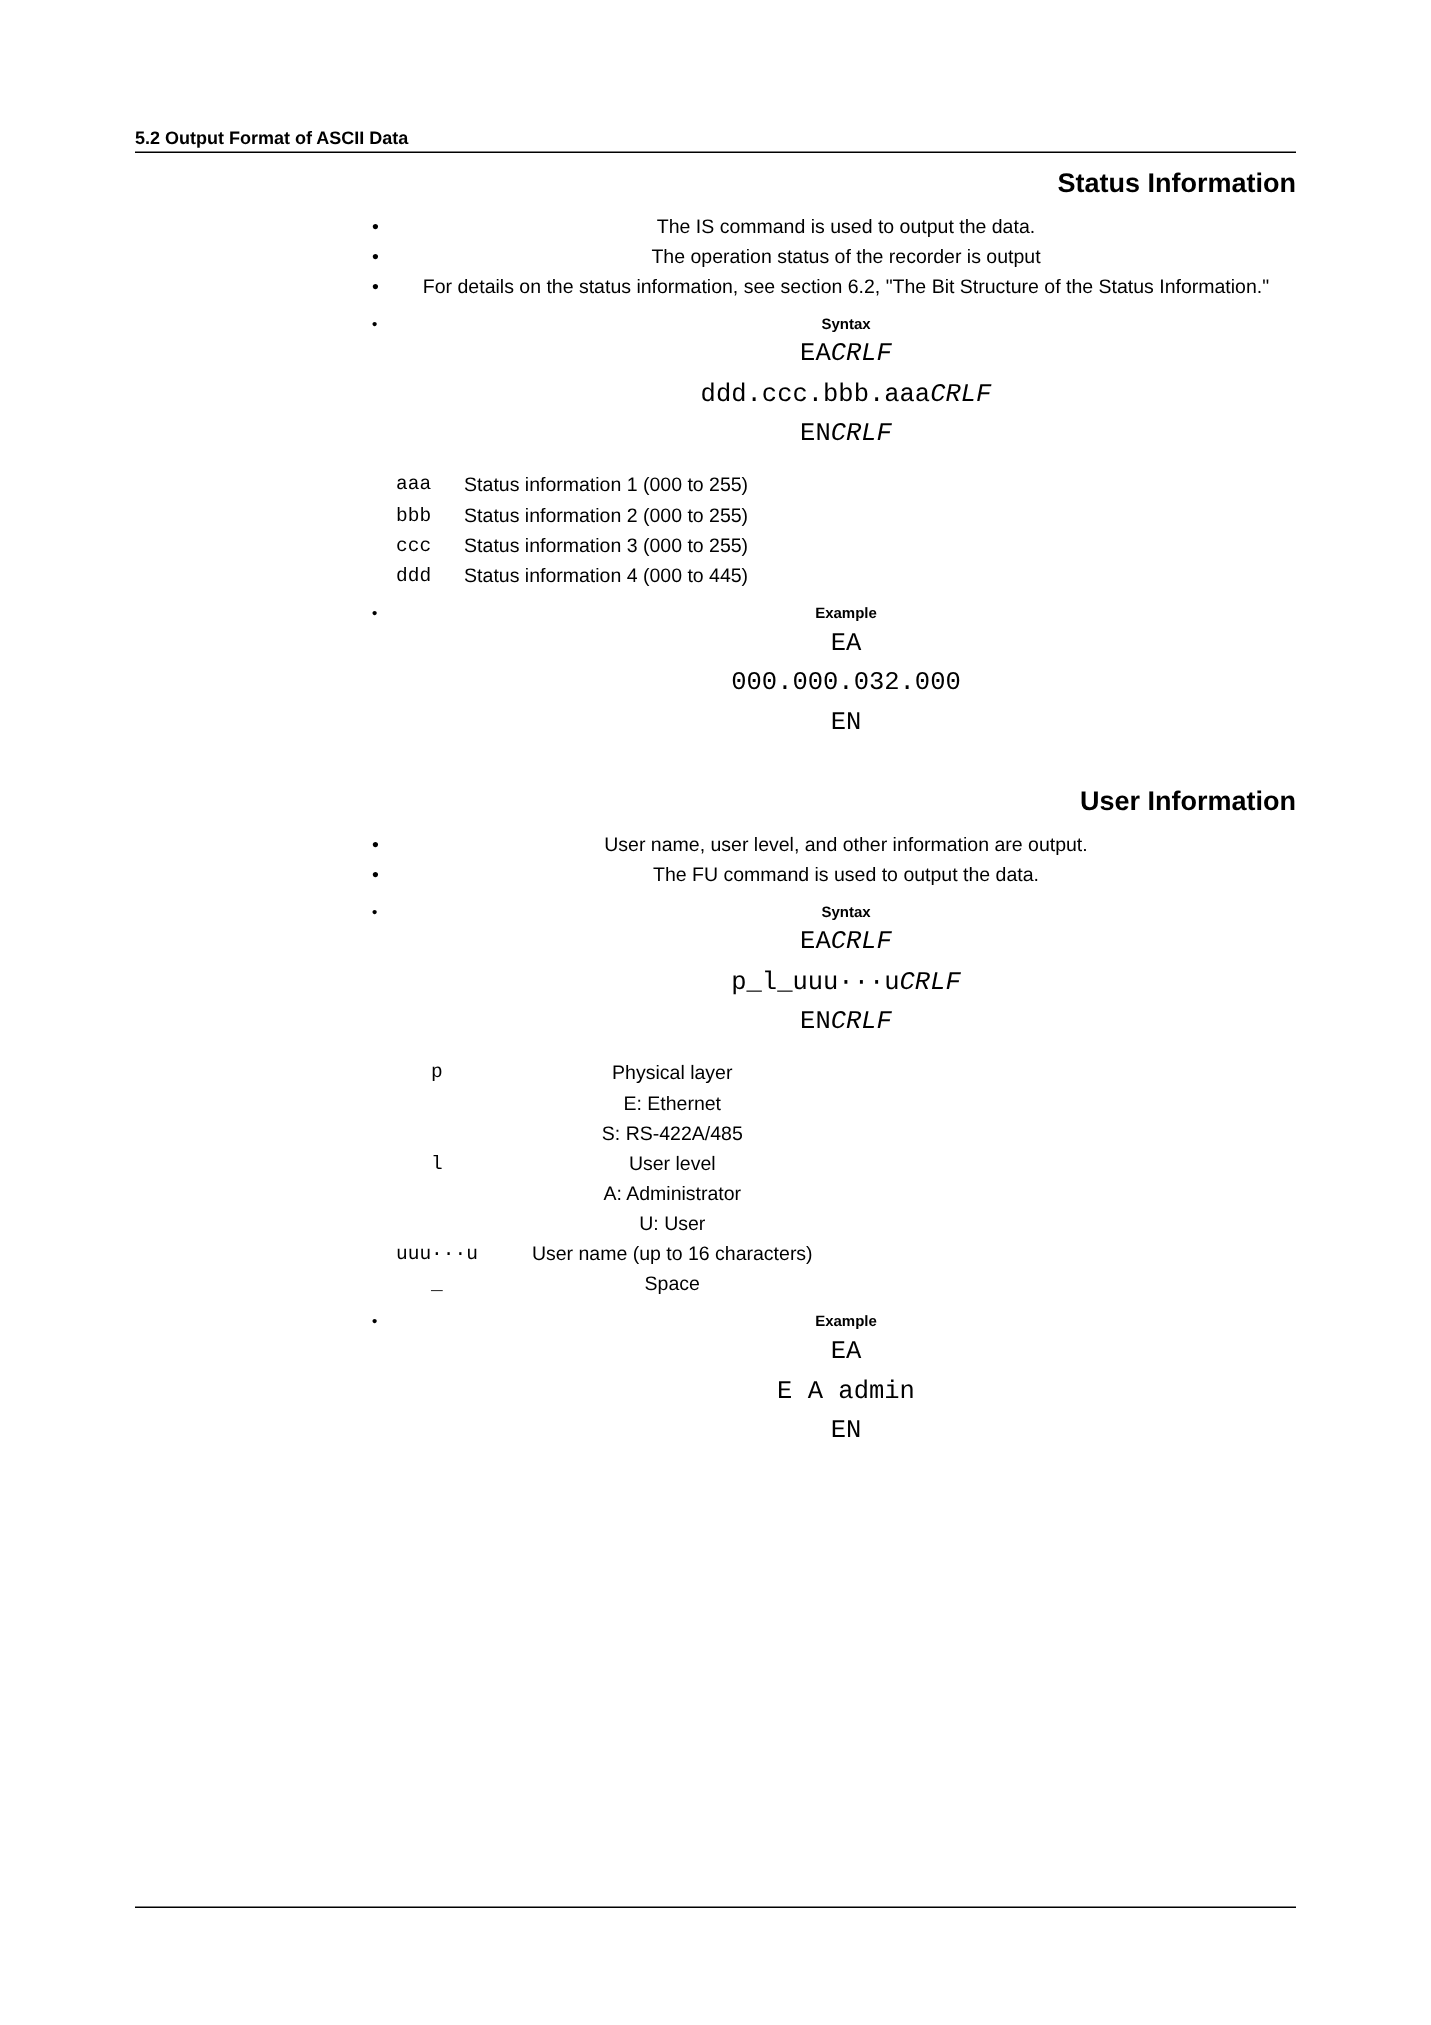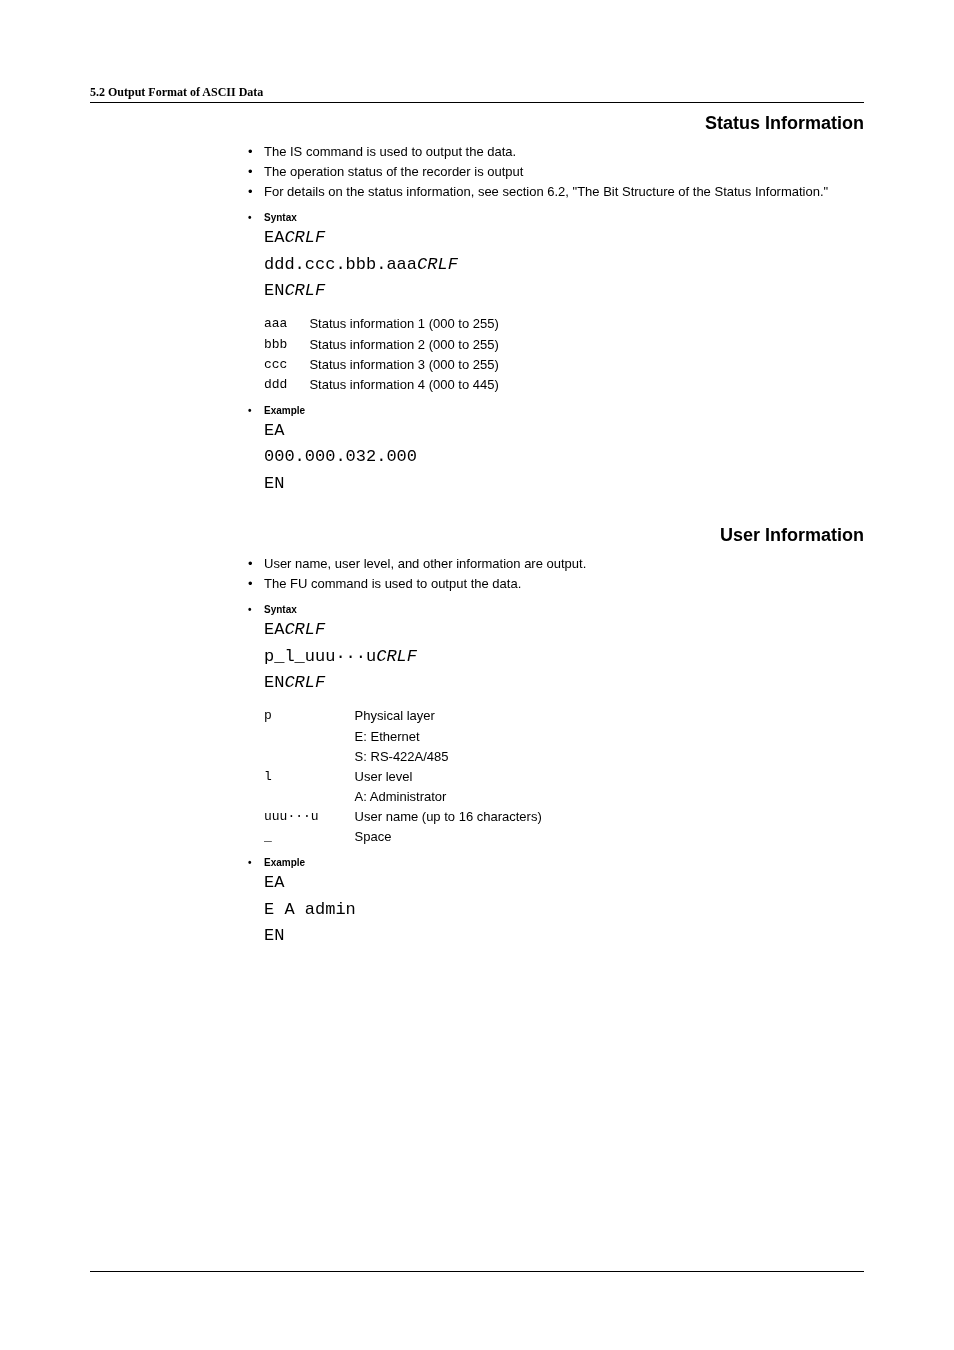--- a/index.html
+++ b/index.html
@@ -16,36 +16,36 @@
     position: relative;
     padding: 0;
   }
   .content-area {
     padding: 85px 90px 0 90px;
   }
   .section-title {
     font-size: 12px;
     font-weight: bold;
     margin-bottom: 2px;
-    font-family: Liberation Serif, serif;
   }
   .title-rule {
     border: none;
     border-top: 1px solid #000;
     margin-bottom: 10px;
   }
   .h2 {
     font-size: 18px;
     font-weight: bold;
     margin-left: 14px;
     margin-bottom: 8px;
     text-align: right;
   }
   .body-indent {
     margin-left: 158px;
+    text-align: center;
   }
   .bullet-list {
     list-style: none;
     margin-bottom: 10px;
   }
   .bullet-list li {
     font-size: 13px;
     line-height: 1.55;
     position: relative;
     padding-left: 16px;
@@ -204,20 +204,24 @@
           </tr>
       <tr>
             <td>l</td>
             <td>User level</td>
           </tr>
       <tr>
             <td></td>
             <td>A: Administrator</td>
           </tr>
       <tr>
+            <td></td>
+            <td>U: User</td>
+          </tr>
+      <tr>
             <td>uuu···u</td>
             <td>User name (up to 16 characters)</td>
           </tr>
       <tr>
             <td>_</td>
             <td>Space</td>
           </tr>
     </tbody>
       </table>
 

